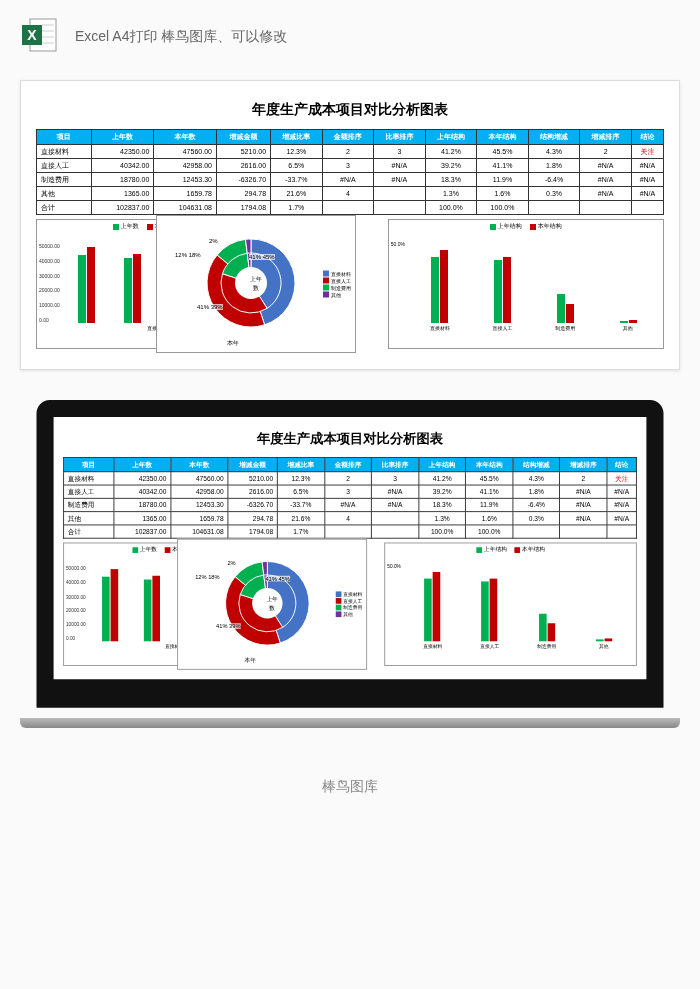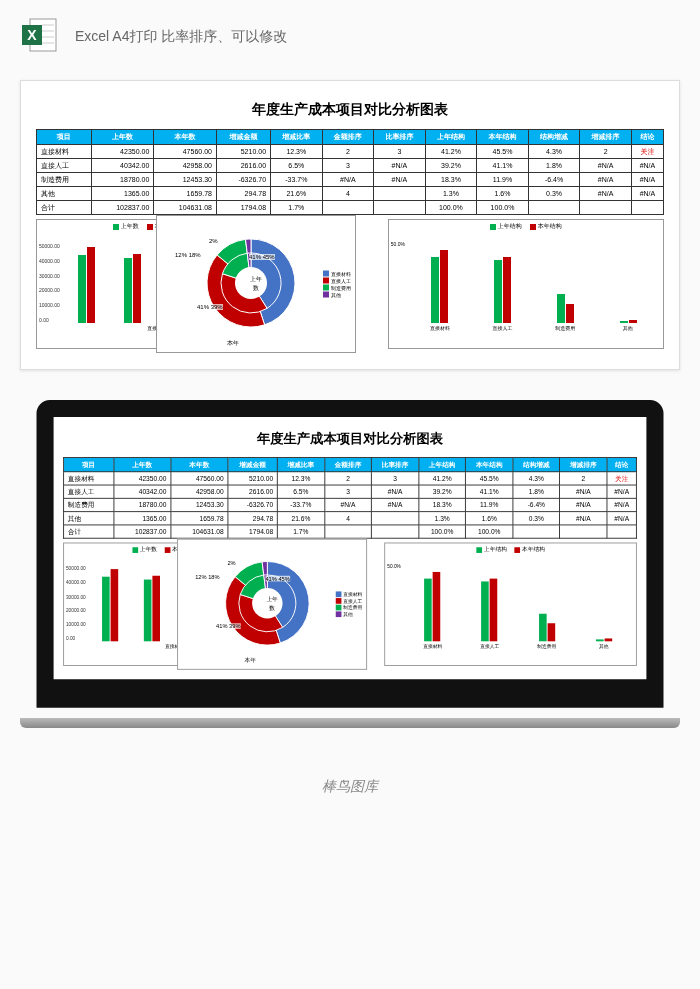--- a/index.html
+++ b/index.html
@@ -41,39 +41,39 @@
   .donut-svg { display: block; margin: 12px auto 0; }
   .donut-center { position: absolute; top: 50%; left: 50%; transform: translate(-50%,-50%); font-size: 6px; text-align: center; }
   .donut-legend { position: absolute; right: 4px; top: 50%; transform: translateY(-50%); font-size: 5px; }
   .donut-legend div { display: flex; align-items: center; gap: 2px; margin: 1px 0; }
   .donut-lbl { position: absolute; font-size: 6px; background: rgba(255,255,255,.7); }
 
   .laptop { width: 660px; margin: 0 auto 30px; }
   .laptop-screen { border: 18px solid #111; border-bottom: 30px solid #111; border-radius: 14px 14px 0 0; background: #fff; padding: 14px 10px; transform: scale(.95); transform-origin: top center; }
   .laptop-base { height: 10px; background: linear-gradient(#bbb,#888); border-radius: 0 0 6px 6px; margin-top: -6px; }
 
-  .footer-wm { text-align: center; font-size: 14px; color: #888; padding: 20px 0; font-style: italic; }
+  .footer-wm { text-align: center; font-size: 14px; color: #888; padding: 20px 0; }
 </style>
 </head>
 <body>
 
 <div class="header">
   <div class="excel-icon">
     <svg viewBox="0 0 40 40">
         <rect x="10" y="4" width="26" height="32" fill="#fff" stroke="#999"></rect>
         <rect x="2" y="10" width="20" height="20" fill="#1f7246"></rect>
         <text x="12" y="25" text-anchor="middle" fill="#fff" font-size="14" font-weight="bold">X</text>
         <line x1="22" y1="10" x2="34" y2="10" stroke="#ccc"></line>
         <line x1="22" y1="16" x2="34" y2="16" stroke="#ccc"></line>
         <line x1="22" y1="22" x2="34" y2="22" stroke="#ccc"></line>
         <line x1="22" y1="28" x2="34" y2="28" stroke="#ccc"></line>
       </svg>
   </div>
   <div class="header-text">
-    <p>Excel A4打印 比率排序、可以修改</p>
+    <p>Excel A4打印 棒鸟图库、可以修改</p>
   </div>
 </div>
 
 <div class="preview-card">
   <div class="doc-title">年度生产成本项目对比分析图表</div>
   <table class="data">
     <thead>
         <tr id="thead-row">
           <th>项目</th>
           <th>上年数</th>

